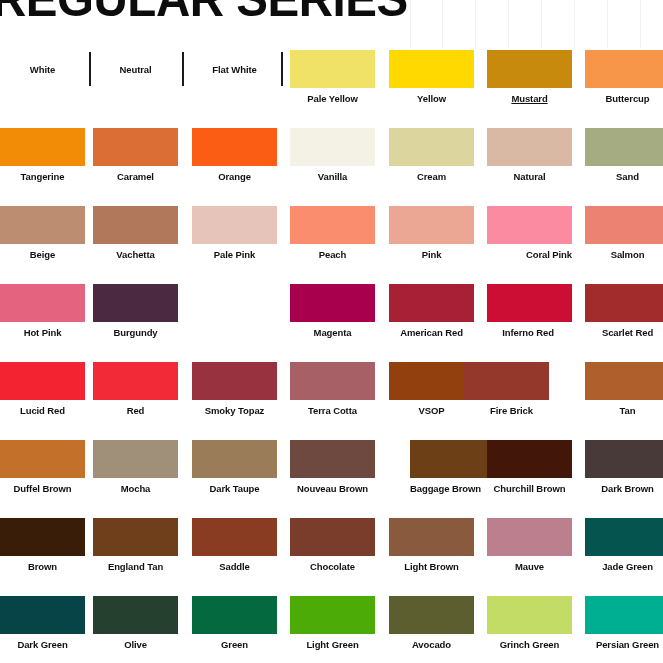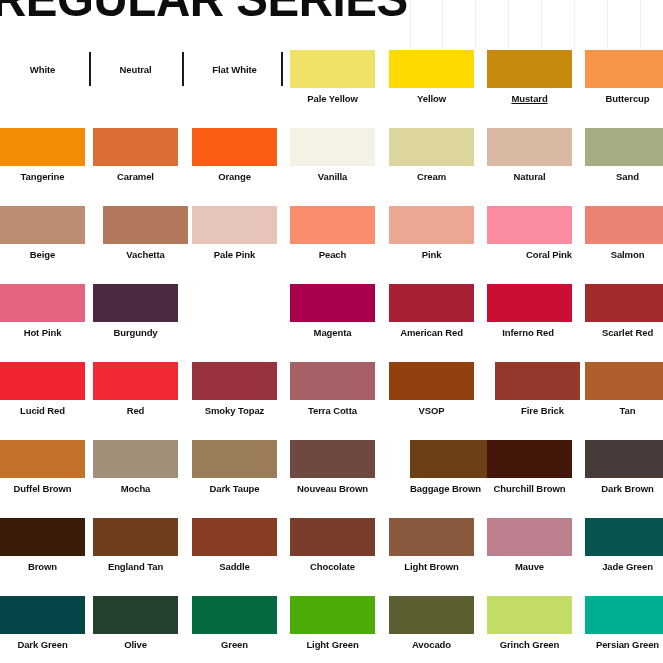--- a/index.html
+++ b/index.html
@@ -200,21 +200,21 @@
         <div class="cell" style="left: 585px; width: 85px;">
           <span class="chip" style="width: 85px; height: 38px; background: rgb(166, 172, 130);"></span>
           <span class="label" style="color: rgb(17, 17, 17);">Sand</span>
         </div>
       </div>
       <div class="row" style="height: 78px;">
         <div class="cell" style="left: 0px; width: 85px;">
           <span class="chip" style="width: 85px; height: 38px; background: rgb(188, 141, 113);"></span>
           <span class="label" style="color: rgb(17, 17, 17);">Beige</span>
         </div>
-        <div class="cell" style="left: 103px; width: 85px;">
+        <div class="cell" style="left: 93px; width: 85px;">
           <span class="chip" style="width: 85px; height: 38px; background: rgb(178, 120, 92);"></span>
           <span class="label" style="color: rgb(17, 17, 17);">Vachetta</span>
         </div>
         <div class="cell" style="left: 192px; width: 85px;">
           <span class="chip" style="width: 85px; height: 38px; background: rgb(231, 196, 185);"></span>
           <span class="label" style="color: rgb(17, 17, 17);">Pale Pink</span>
         </div>
         <div class="cell" style="left: 290px; width: 85px;">
           <span class="chip" style="width: 85px; height: 38px; background: rgb(249, 141, 109);"></span>
           <span class="label" style="color: rgb(17, 17, 17);">Peach</span>
@@ -272,21 +272,21 @@
           <span class="label" style="color: rgb(17, 17, 17);">Smoky Topaz</span>
         </div>
         <div class="cell" style="left: 290px; width: 85px;">
           <span class="chip" style="width: 85px; height: 38px; background: rgb(168, 96, 103);"></span>
           <span class="label" style="color: rgb(17, 17, 17);">Terra Cotta</span>
         </div>
         <div class="cell" style="left: 389px; width: 85px;">
           <span class="chip" style="width: 85px; height: 38px; background: rgb(146, 64, 13);"></span>
           <span class="label" style="color: rgb(17, 17, 17);">VSOP</span>
         </div>
-        <div class="cell" style="left: 495px; width: 95px;">
+        <div class="cell" style="left: 464px; width: 95px;">
           <span class="chip" style="width: 85px; height: 38px; background: rgb(149, 56, 44);"></span>
           <span class="label" style="color: rgb(17, 17, 17);">Fire Brick</span>
         </div>
         <div class="cell" style="left: 585px; width: 85px;">
           <span class="chip" style="width: 85px; height: 38px; background: rgb(174, 95, 44);"></span>
           <span class="label" style="color: rgb(17, 17, 17);">Tan</span>
         </div>
       </div>
       <div class="row" style="height: 78px;">
         <div class="cell" style="left: 0px; width: 85px;">

